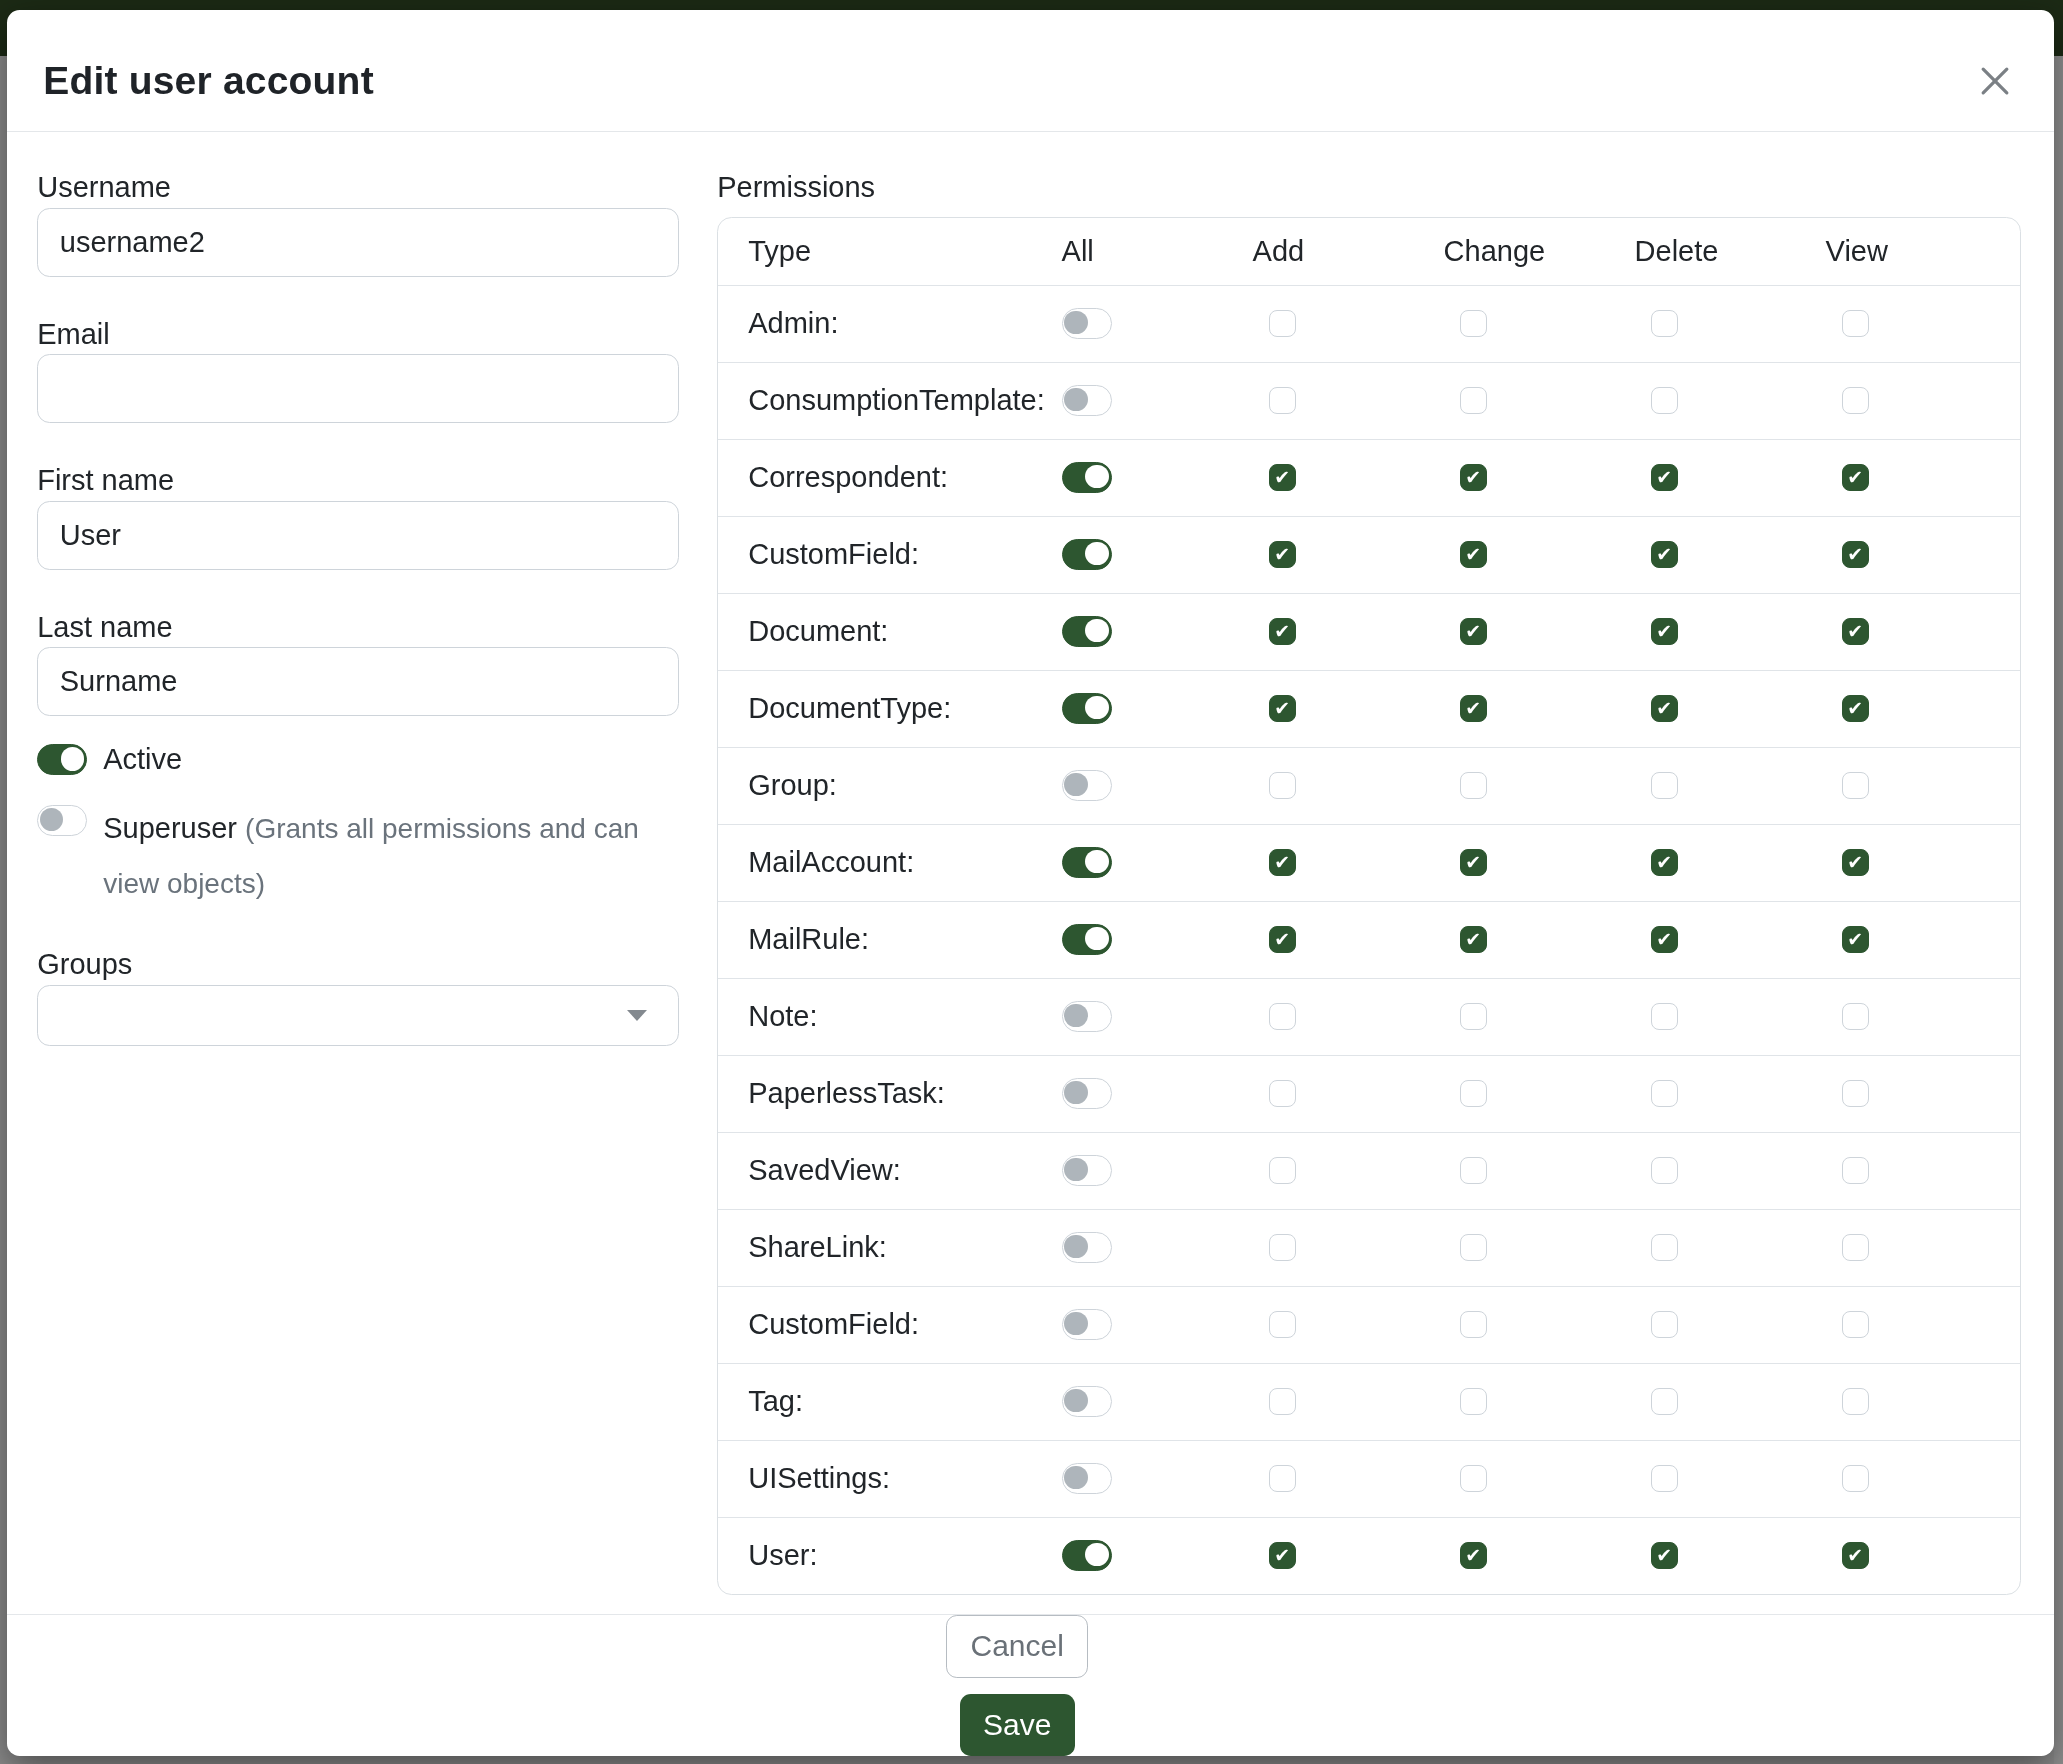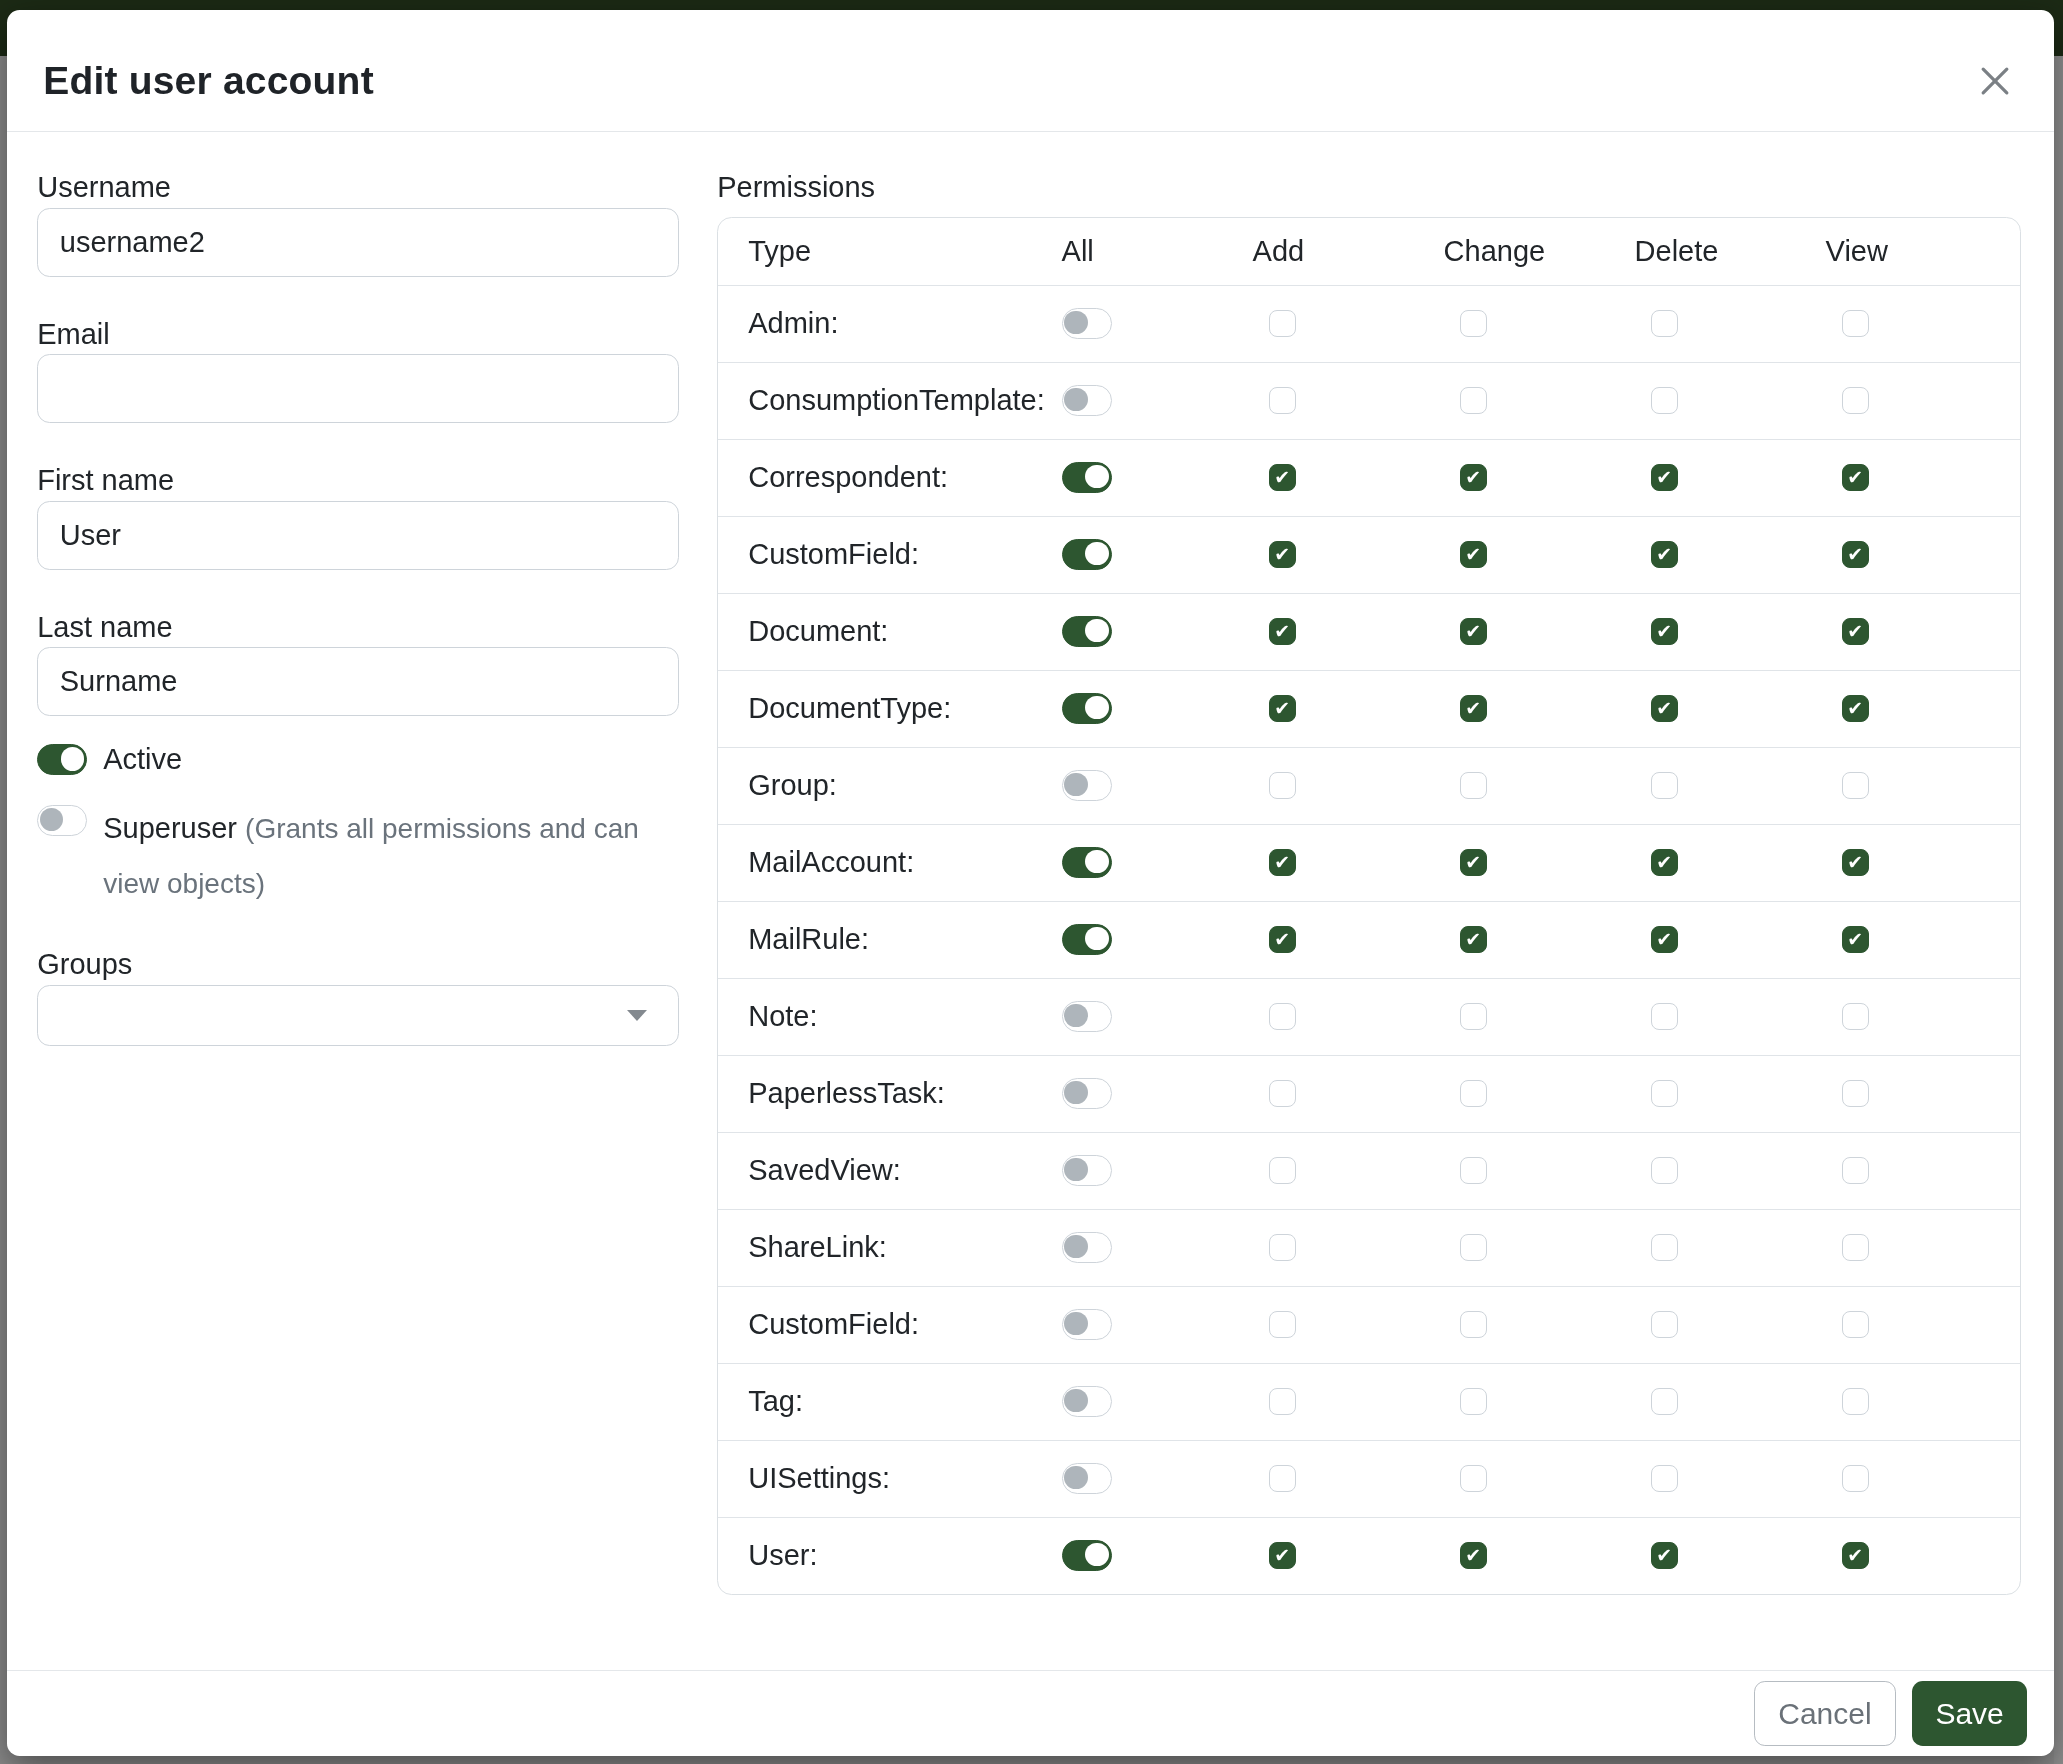--- a/index.html
+++ b/index.html
@@ -104,24 +104,24 @@
     background:#fff; display:flex; align-items:center; justify-content:center; cursor:pointer;
   }
   .cb.checked { background:var(--green); border-color:var(--green); }
   .cb .check {
     color:#fff; font-size:19px; line-height:19px; font-weight:700;
     font-family:"DejaVu Sans", sans-serif;
   }
 
   
   .modal-footer {
-    position:absolute; left:0; right:0; bottom:0; height:86px;
+    position:absolute; left:0; right:0; bottom:0; height:142px;
     border-top:1.8px solid #e4e7ea;
     display:flex; align-items:center; justify-content:flex-end;
-    padding-right:27px; gap:16px;
+    padding-right:27px; gap:16px;flex-direction:column;
   }
   .btn {
     height:65px; font-size:30px; border-radius:10.8px; padding:0 23.4px;
     font-family:"Liberation Sans", sans-serif; cursor:pointer;
     display:flex; align-items:center; justify-content:center;
   }
   .btn-cancel { background:#fff; border:1.8px solid #b6bcc2; color:#6a7178; }
   .btn-save { background:var(--green); border:none; color:#ffffff; }
 </style>
 </head>

